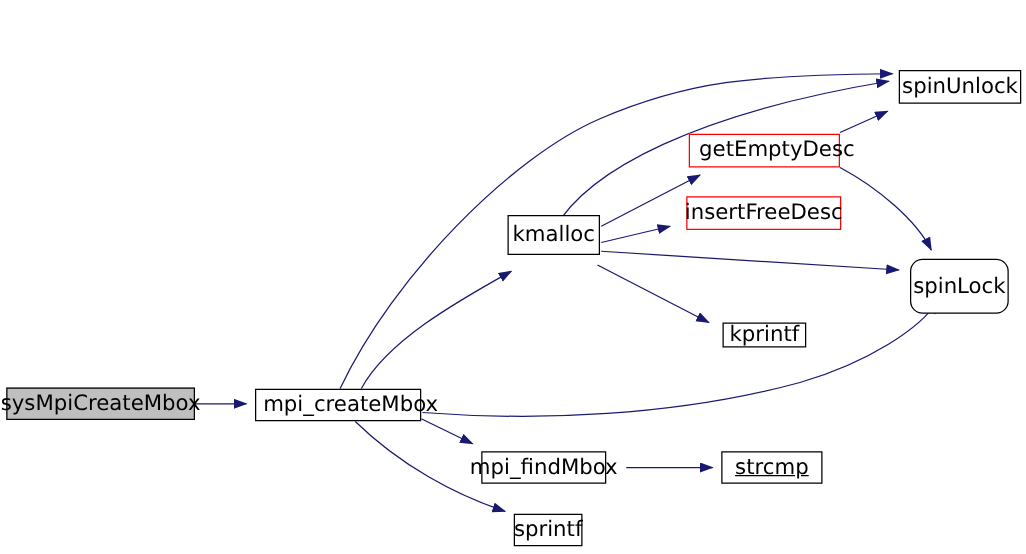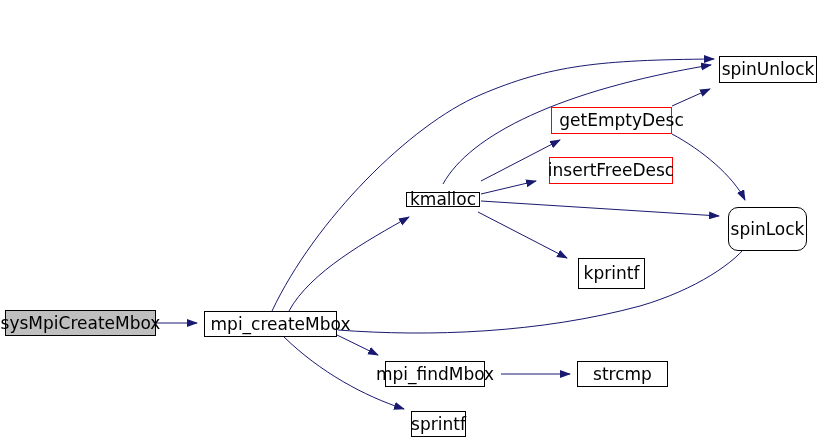--- a/index.html
+++ b/index.html
@@ -78,31 +78,31 @@
     <path class="edge" d="M478,212 L567,258" marker-end="url(#arrow)"></path>
     <path class="edge" d="M672,106 L710,89" marker-end="url(#arrow)"></path>
     <path class="edge" d="M672,134 C702,150 733,176 745,200" marker-end="url(#arrow)"></path>
     <path class="edge" d="M501,374 L570,374" marker-end="url(#arrow)"></path>
   </svg>
 
   <div class="node focus" style="left:5px; top:310px; width:151px; height:26px;">sysMpiCreateMbox</div>
 
   <div class="node" style="left:204px; top:311px; width:133px; height:26px;padding-left:20px;">mpi_createMbox</div>
 
-  <div class="node" style="left:406px; top:192px; width:74px; height:15px;">kmalloc</div>
+  <div class="node" style="left:406px; top:172px; width:74px; height:32px;">kmalloc</div>
 
   <div class="node truncated" style="left:551px; top:107px; width:121px; height:27px;padding-left:20px;">getEmptyDesc</div>
 
   <div class="node truncated" style="left:549px; top:157px; width:124px; height:27px;">insertFreeDesc</div>
 
   <div class="node" style="left:719px; top:56px; width:98px; height:27px;">spinUnlock</div>
 
   <div class="node" style="left:728px; top:207px; width:79px; height:44px;border-radius:10px;">spinLock</div>
 
-  <div class="node" style="left:578px; top:258px; width:67px; height:31px;">kprintf</div>
+  <div class="node" style="left:578px; top:258px; width:67px; height:20px;">kprintf</div>
 
   <div class="node" style="left:385px; top:361px; width:100px; height:26px;">mpi_findMbox</div>
 
-  <div class="node" style="left:577px; top:361px; width:91px; height:26px;">strcmp</div>
+  <div class="node" style="left:577px; top:361px; width:81px; height:26px;text-decoration:underline;">strcmp</div>
 
   <div class="node" style="left:411px; top:411px; width:55px; height:26px;">sprintf</div>
 
 </div>
 
 </body></html>

